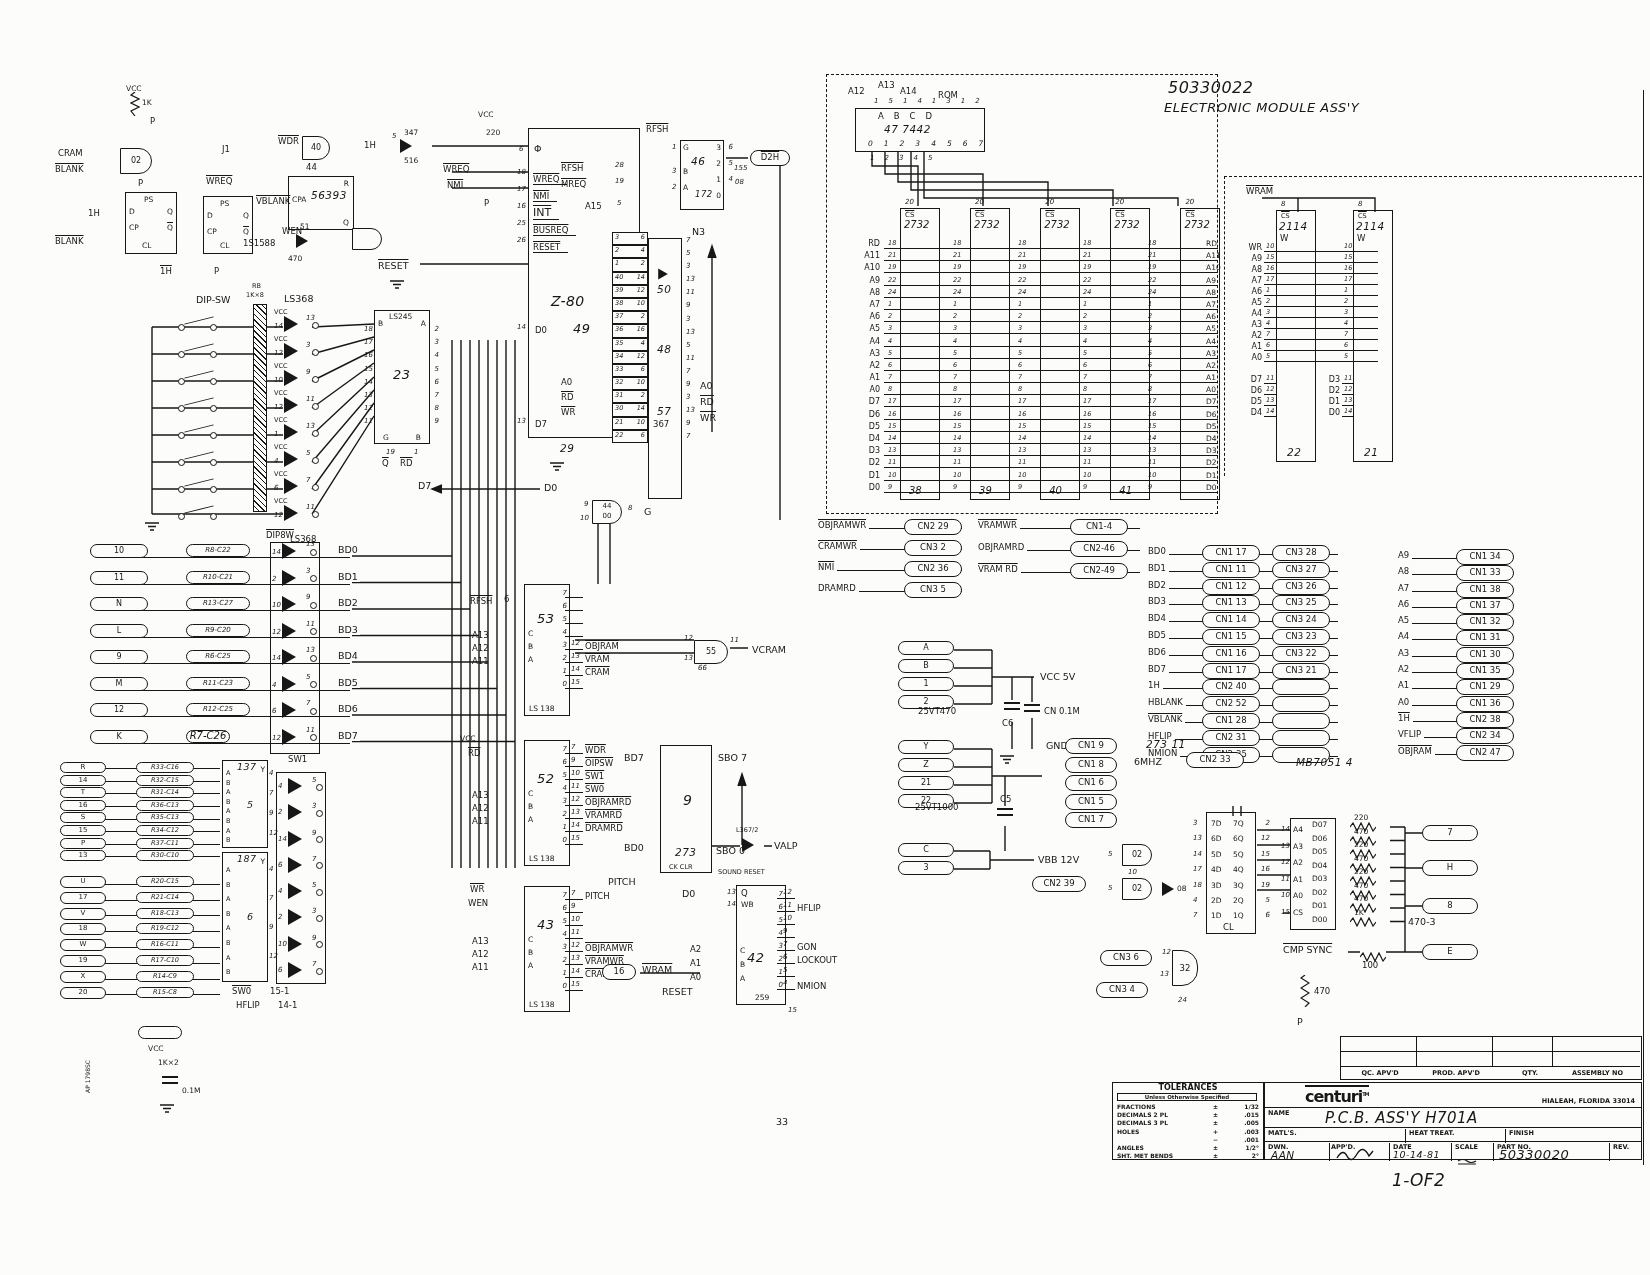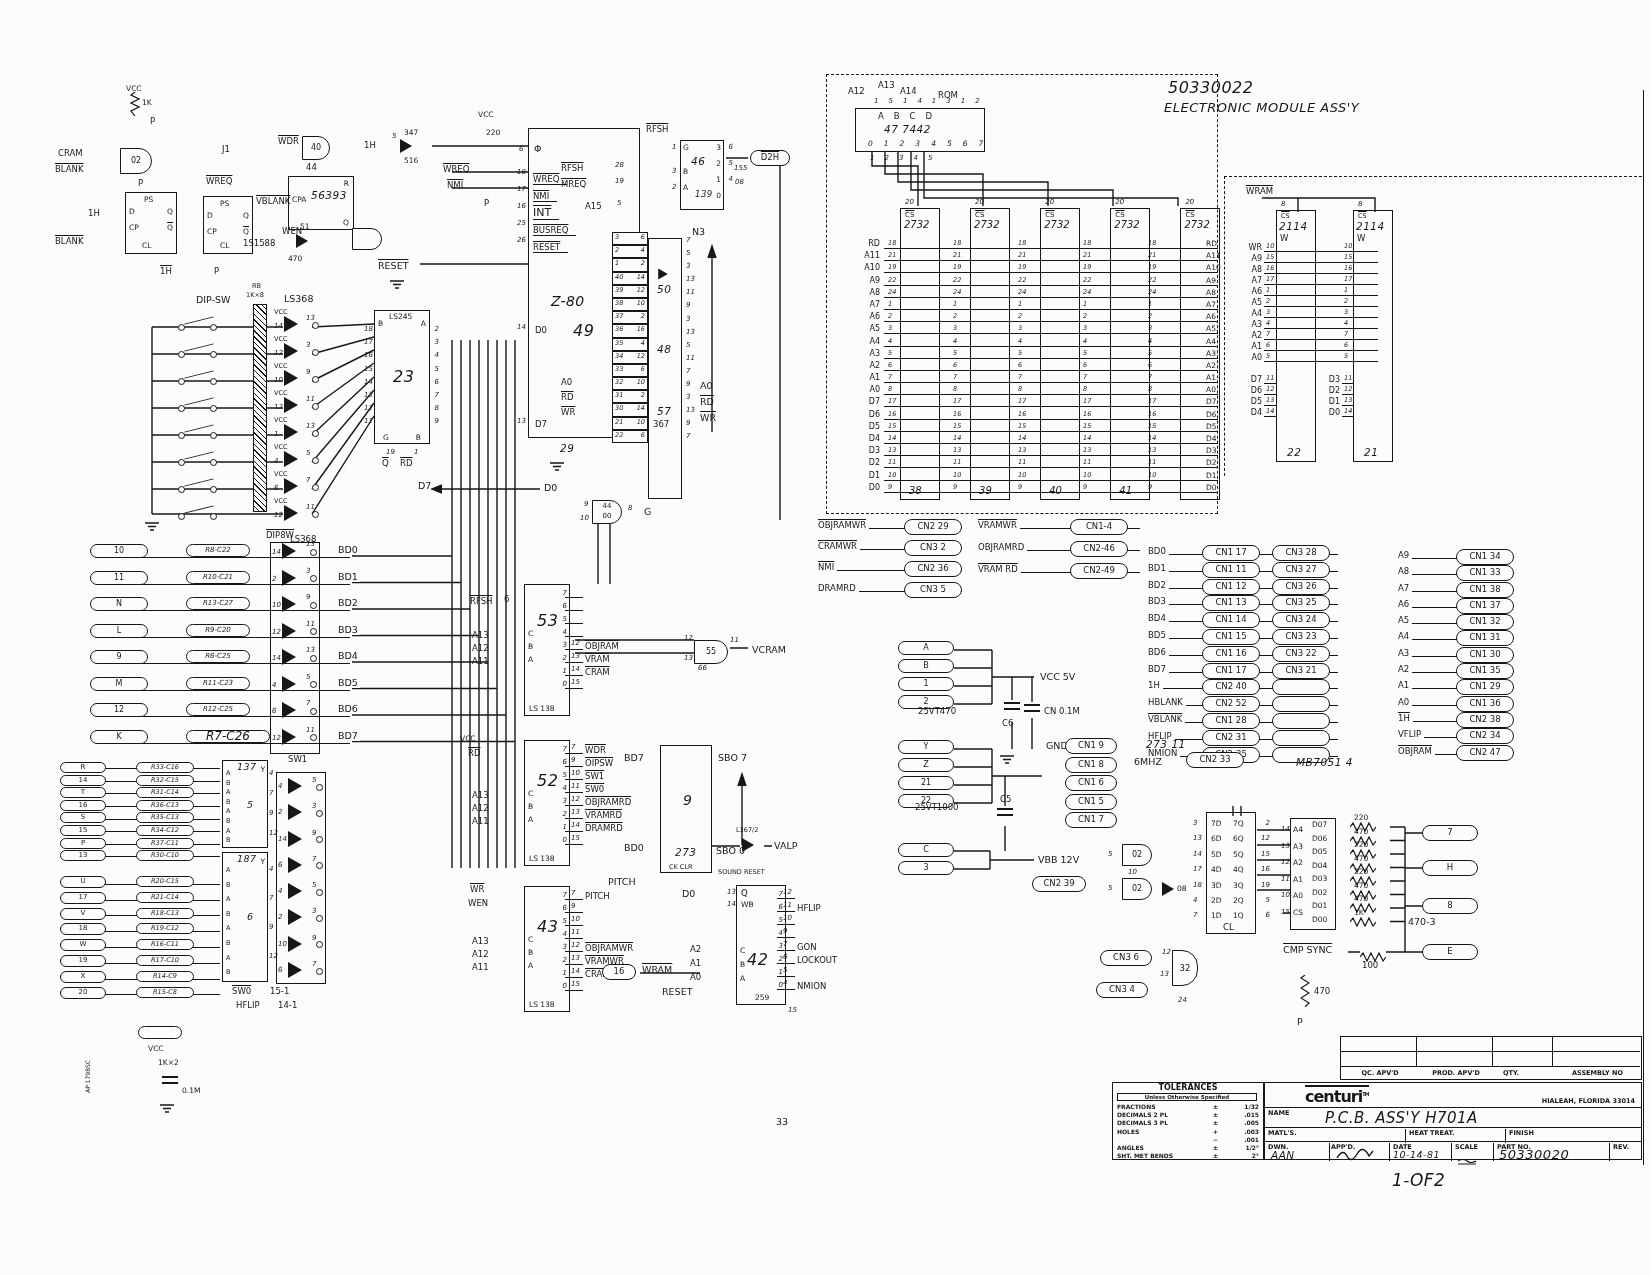--- a/index.html
+++ b/index.html
@@ -3,21 +3,21 @@
 <meta charset="utf-8">
 <style>
 *{box-sizing:border-box;margin:0;padding:0}
 body{background:#d8d8d4}
 .sheet{position:relative;width:1650px;height:1275px;background:#fcfcfa;color:#171717;font-family:"DejaVu Sans",sans-serif;overflow:hidden}
 svg.wires{position:absolute;left:0;top:0;z-index:0}
 .t{position:absolute;white-space:nowrap;z-index:2}
 .box{position:absolute;border:1.7px solid #171717;z-index:1;background:transparent}
 .ov{text-decoration:overline}
 .hand{font-style:italic;letter-spacing:.5px}
-.s6{font-size:6.5px}.s7{font-size:7.5px}.s8{font-size:8.5px}.s9{font-size:9.5px}.s10{font-size:10.5px}.s12{font-size:16px}.s14{font-size:14px}.s16{font-size:16px}
+.s6{font-size:6.5px}.s7{font-size:7.5px}.s8{font-size:8.5px}.s9{font-size:9.5px}.s10{font-size:10.5px}.s12{font-size:13px}.s14{font-size:14px}.s16{font-size:16px}
 .pin{font-size:7px;font-style:italic}
 .oval{position:absolute;border:1.6px solid #171717;border-radius:9px;text-align:center;font-size:8.5px;line-height:13px;height:16px;background:#fcfcfa;z-index:3;padding:0 4px}
 .dash{position:absolute;z-index:0;border:1.6px dashed #171717}
 .dashLT{position:absolute;z-index:0;border-left:1.6px dashed #171717;border-top:1.6px dashed #171717}
 
 .erow{position:relative;height:12.2px}
 .erow .sg{position:absolute;left:0;width:40px;text-align:right;top:-1px;font-size:8px}
 .erow .wr{position:absolute;left:44px;right:12px;top:8px;border-top:1.3px solid #171717}
 .erow .pp{position:absolute;top:-1px;font-size:6.5px;font-style:italic;z-index:2}
 .erow .sr{position:absolute;left:366px;top:-1px;font-size:7.5px}
@@ -1071,21 +1071,21 @@
       <div style="height:13.1px;font-size:7px;font-style:italic"><span>13</span></div>
       <div style="height:13.1px;font-size:7px;font-style:italic"><span>9</span></div>
       <div style="height:13.1px;font-size:7px;font-style:italic"><span>7</span></div>
     </div>
 <div class="t s9" style="left:692px;top:226px">N3</div>
 <div class="t s9" style="left:700px;top:380px">A0</div>
 <div class="t s9 ov" style="left:700px;top:396px">RD</div>
 <div class="t s9 ov" style="left:700px;top:412px">WR</div>
 <div class="box" style="left:680px;top:140px;width:44px;height:70px">
   <span class="t hand s10" style="left:10px;top:14px">46</span>
-  <span class="t hand s8" style="left:14px;top:48px">139</span>
+  <span class="t hand s8" style="left:14px;top:48px">172</span>
   <span class="t s7" style="left:2px;top:2px">G</span>
   <span class="t s7" style="left:2px;top:26px">B</span>
   <span class="t s7" style="left:2px;top:42px">A</span>
   <span class="t pin" style="left:-9px;top:2px">1</span>
   <span class="t pin" style="left:-9px;top:26px">3</span>
   <span class="t pin" style="left:-9px;top:42px">2</span>
   <span class="t s7" style="right:2px;top:2px">3</span>
   <span class="t s7" style="right:2px;top:18px">2</span>
   <span class="t s7" style="right:2px;top:34px">1</span>
   <span class="t s7" style="right:2px;top:50px">0</span>
@@ -1342,21 +1342,21 @@
       <div class="iorow" style="height:26.5px">
     <span class="io" style="left:0;width:58px;height:14px;font-size:8px;line-height:11px">12</span>
     <span class="io" style="left:96px;width:64px;height:13px;font-size:7px;line-height:10px;font-style:italic">R12-C25</span>
     <span class="t pin" style="left:182px;top:4px">6</span>
     <span class="tri" style="left:192px;top:-1px"></span>
     <span class="t pin" style="left:216px;top:-4px">7</span>
     <span class="t s9" style="left:246px;top:0;background:#fcfcfa;padding:0 2px">BD6</span>
   </div>
       <div class="iorow" style="height:26.5px">
     <span class="io" style="left:0;width:58px;height:14px;font-size:8px;line-height:11px">K</span>
-    <span class="io" style="left:96px;width:84px;height:13px;font-size:12px;line-height:10px;font-style:italic">R7-C26</span>
+    <span class="io" style="left:96px;width:44px;height:13px;font-size:10px;line-height:10px;font-style:italic">R7-C26</span>
     <span class="t pin" style="left:182px;top:4px">12</span>
     <span class="tri" style="left:192px;top:-1px"></span>
     <span class="t pin" style="left:216px;top:-4px">11</span>
     <span class="t s9" style="left:246px;top:0;background:#fcfcfa;padding:0 2px">BD7</span>
   </div>
     </div>
 <div class="t s8 ov" style="left:288px;top:754px">SW1</div>
 
 <div class="t" style="left:60px;top:762px;width:160px">
 
@@ -1862,18 +1862,18 @@
   <div class="t s6" style="left:344px;top:60px;font-weight:bold;border-left:1.4px solid #171717;padding-left:3px;height:18px">REV.</div>
 </div>
 <div class="tb" style="left:1340px;top:1036px;width:302px;height:44px">
   <div class="cell" style="left:0;top:0;width:76px;height:30px"></div>
   <div class="cell" style="left:76px;top:0;width:76px;height:30px"></div>
   <div class="cell" style="left:152px;top:0;width:60px;height:30px"></div>
   <div class="cell" style="left:212px;top:0;width:87px;height:30px;border-right:none"></div>
   <div class="t" style="left:0;top:14px;width:299px;border-top:1.4px solid #171717"></div>
   <div class="t s6" style="left:2px;top:32px;width:74px;text-align:center;font-weight:bold">QC. APV'D</div>
   <div class="t s6" style="left:78px;top:32px;width:74px;text-align:center;font-weight:bold">PROD. APV'D</div>
-  <div class="t s6" style="left:162px;top:32px;width:56px;text-align:left;font-weight:bold">QTY.</div>
+  <div class="t s6" style="left:141px;top:32px;width:56px;text-align:right;font-weight:bold">QTY.</div>
   <div class="t s6" style="left:214px;top:32px;width:85px;text-align:center;font-weight:bold">ASSEMBLY NO</div>
 </div>
 <div class="t hand" style="left:1392px;top:1170px;font-size:17px">1-OF2</div>
 
 </div>
 
 </body></html>

